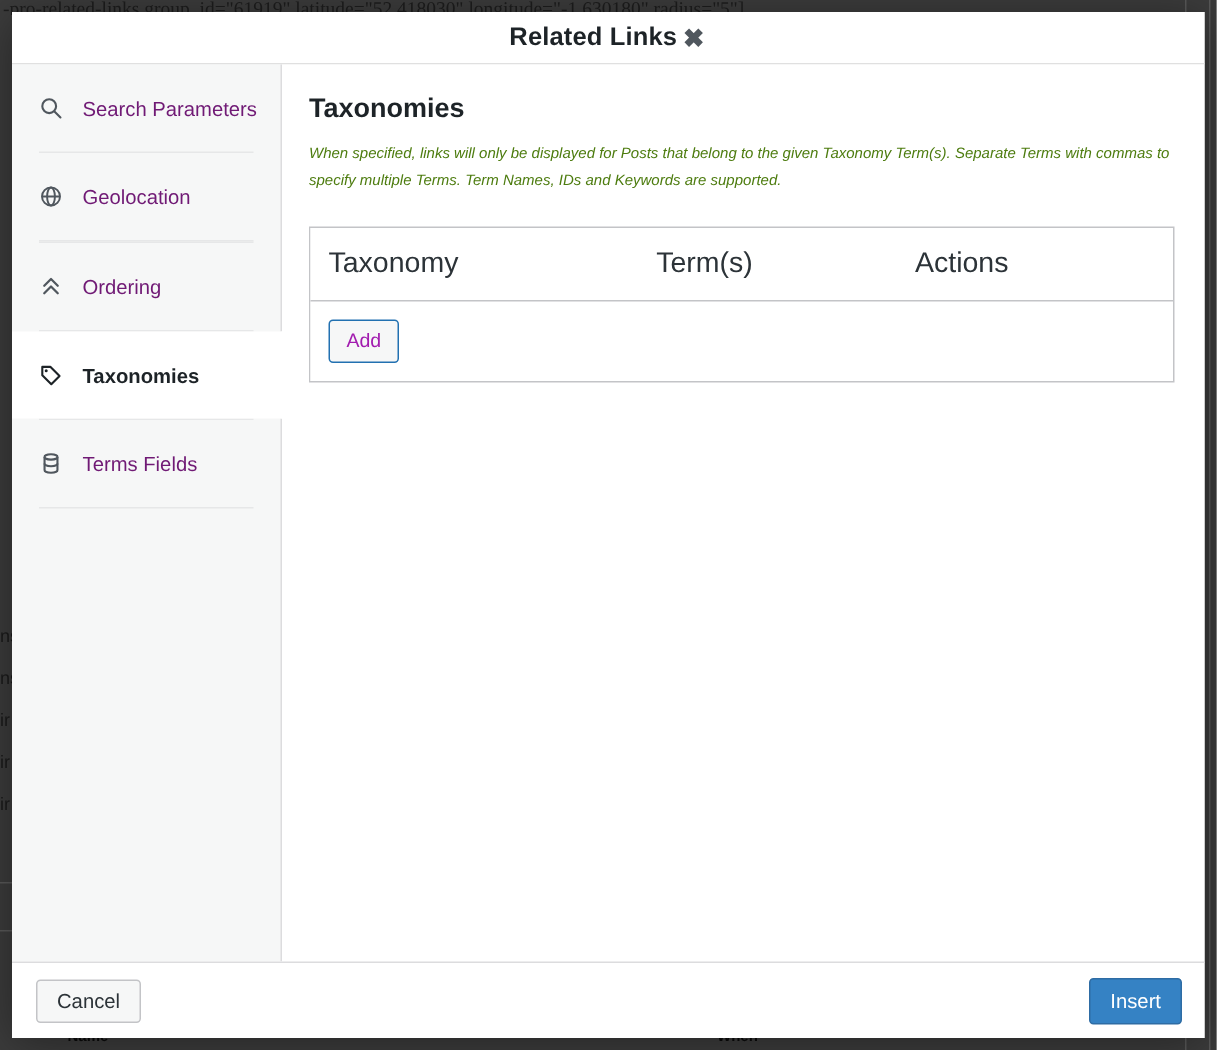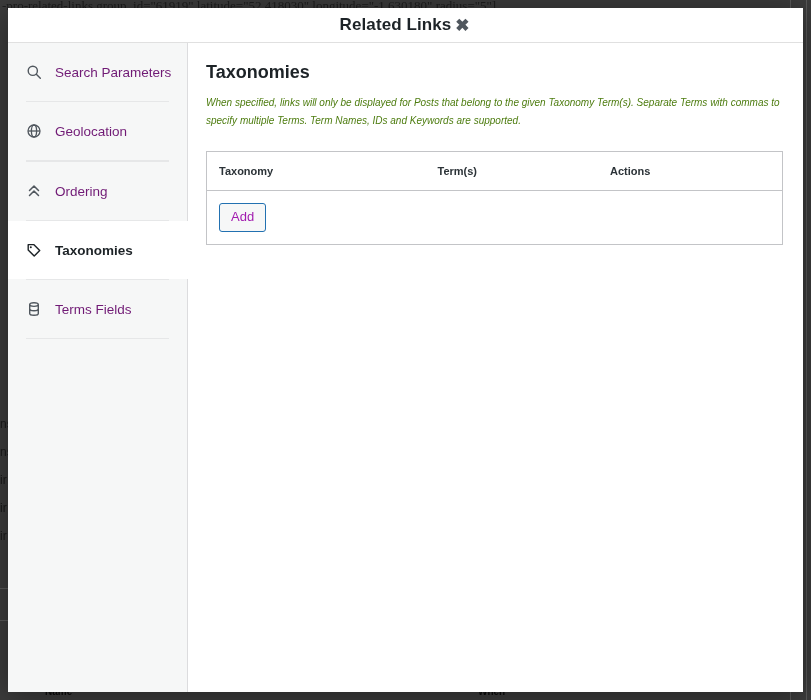--- a/index.html
+++ b/index.html
@@ -125,22 +125,22 @@
     max-width: 586px;
   }
 
   .table-wrap {
     border: 1px solid #c3c4c7;
     background: #fff;
   }
   table.tax-table { width: 100%; border-collapse: collapse; }
   table.tax-table th {
     text-align: left;
-    font-weight: bold;
-    font-size: 11px;
+    font-weight: normal;
+    font-size: 19px;
     color: #2c3338;
     padding: 13px 10px 13px 12px;
     border-bottom: 1px solid #c3c4c7;
     background: #fff;
   }
   table.tax-table th.col-tax { width: 38%; }
   table.tax-table th.col-term { width: 30%; }
   table.tax-table th.col-act { width: 32%; }
   table.tax-table td {
     padding: 12px 10px 12px 12px;
@@ -301,13 +301,17 @@
               <td colspan="3">
                 <span class="add-btn">Add</span>
               </td>
             </tr>
           </tbody>
         </table>
       </div>
     </section>
   </div>
 
+  <div class="modal-footer">
+    <button class="btn-cancel">Cancel</button>
+    <button class="btn-insert">Insert</button>
+  </div>
 </div>
 
 </body></html>

